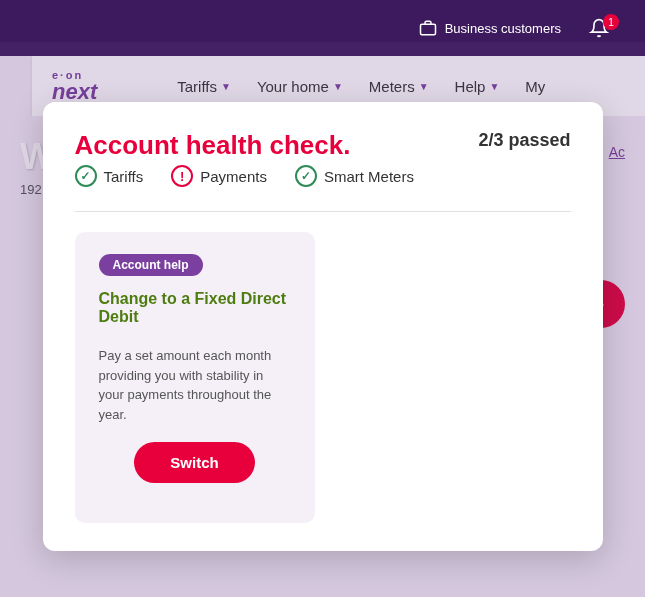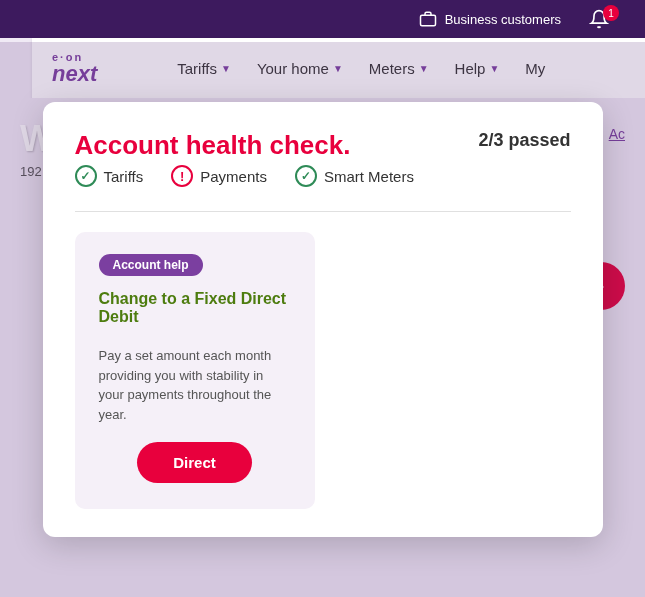--- a/index.html
+++ b/index.html
@@ -1,21 +1,21 @@
 <!DOCTYPE html>
 <html><head>
   <meta charset="utf-8">
   <style>
     * { margin: 0; padding: 0; box-sizing: border-box; }
     body { width: 645px; height: 597px; overflow: hidden; font-family: Arial, sans-serif; background: #f0eaf5; position: relative; }
 
     
     .top-bar {
       background: #3d1a5e;
-      height: 38px;
+      height: 56px;
       display: flex;
       align-items: center;
       justify-content: flex-end;
       padding: 0 20px;
       gap: 28px;
     }
     .top-bar-item {
       display: flex;
       align-items: center;
       gap: 7px;
@@ -222,21 +222,21 @@
     .divider {
       border: none;
       border-top: 1px solid #e0e0e0;
       margin-bottom: 20px;
     }
 
     
     .card {
       background: #f5f0f8;
       border-radius: 10px;
-      padding: 22px 24px 26px;
+      padding: 22px 24px 40px;
       width: 240px;
     }
     .card-badge {
       background: #7b3fa0;
       color: white;
       font-size: 12px;
       font-weight: bold;
       padding: 4px 14px;
       border-radius: 20px;
       display: inline-block;
@@ -373,16 +373,16 @@
         <span>Smart Meters</span>
       </div>
     </div>
 
     <hr class="divider">
 
     <div class="card">
       <span class="card-badge">Account help</span>
       <div class="card-title">Change to a Fixed Direct Debit</div>
       <div class="card-desc">Pay a set amount each month providing you with stability in your payments throughout the year.</div>
-      <button class="switch-btn">Direct</button>
+      <button class="switch-btn">Switch</button>
     </div>
   </div>
 </div>
 
 </body></html>

